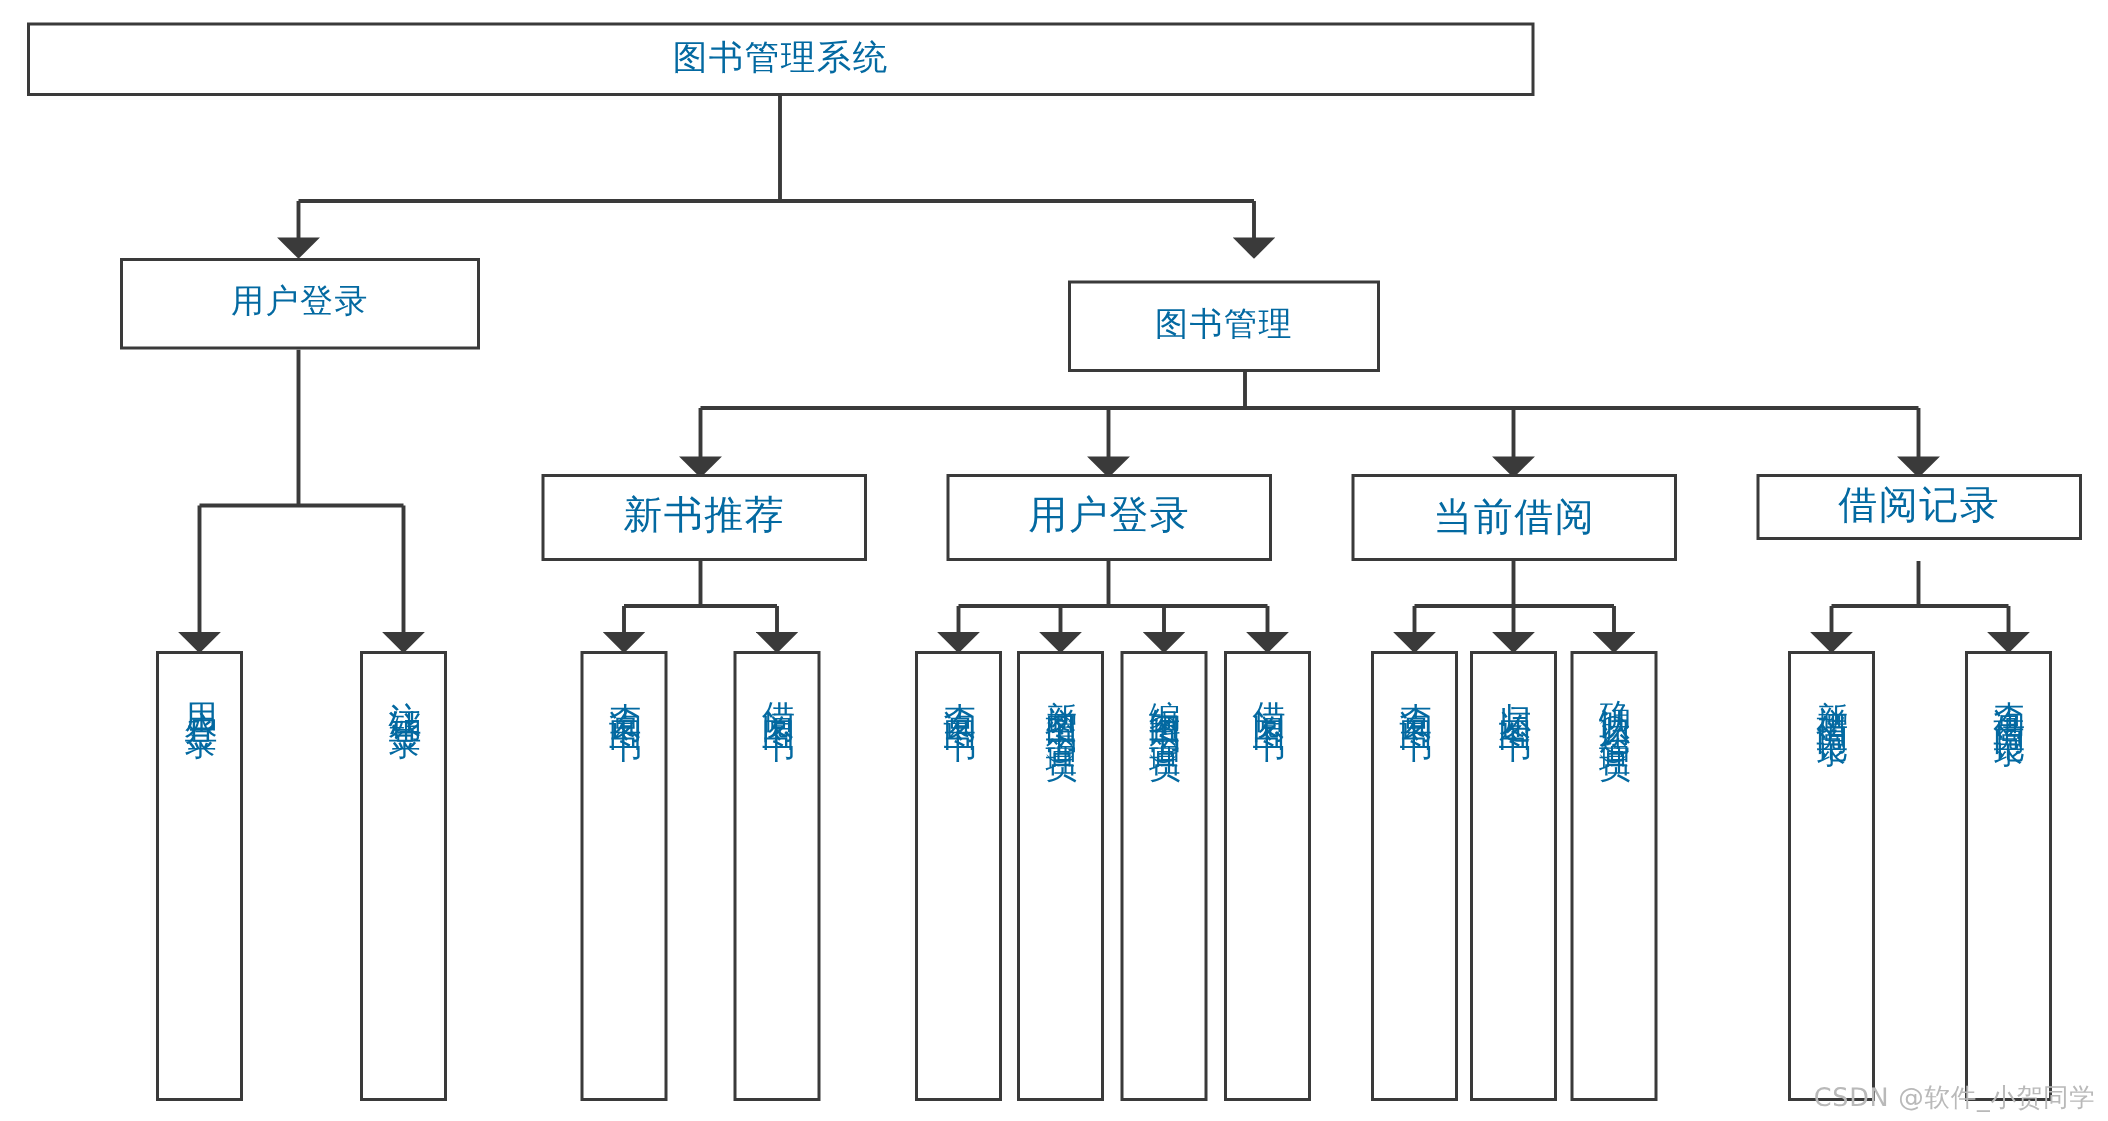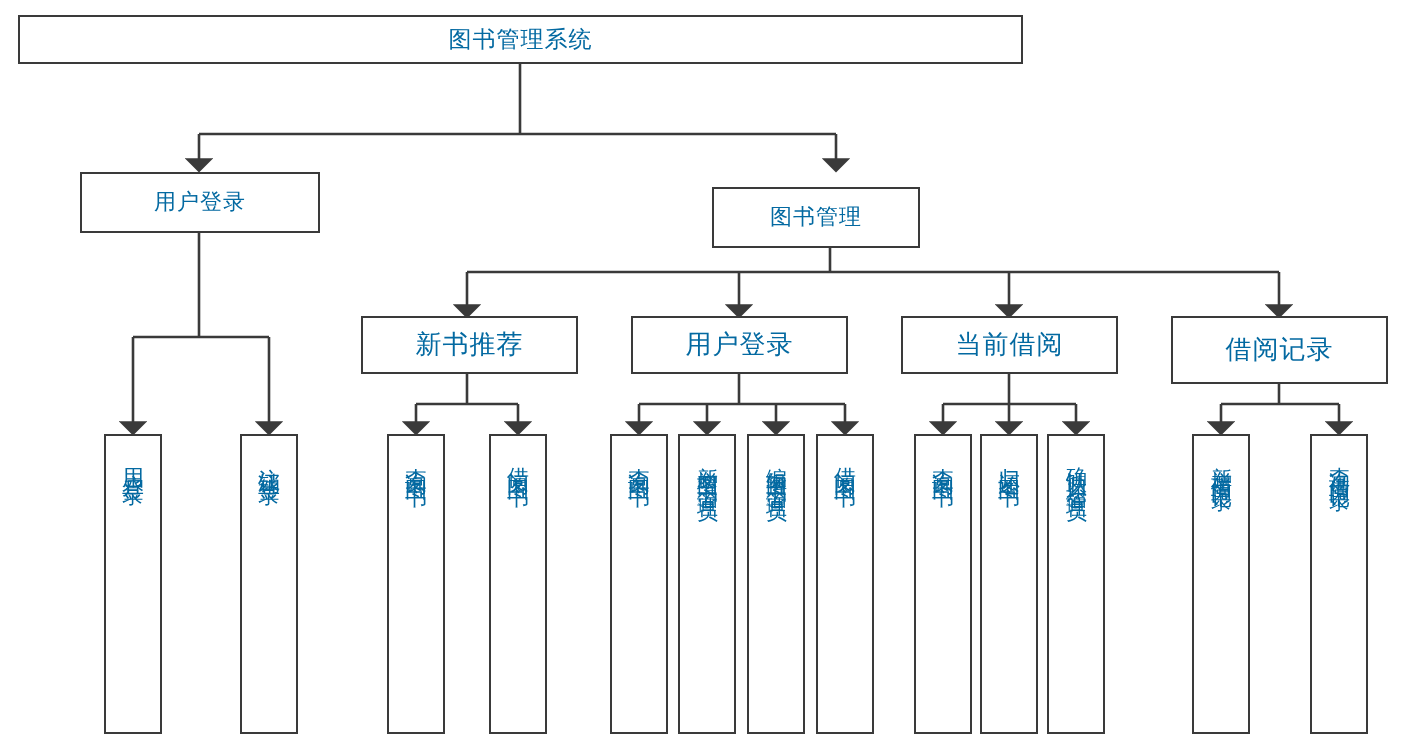--- a/index.html
+++ b/index.html
@@ -137,21 +137,21 @@
 
   <div class="node h lvl2" style="left:361px;top:316px;width:217px;height:58px;">
     <span class="label">新书推荐</span>
   </div>
   <div class="node h lvl2" style="left:631px;top:316px;width:217px;height:58px;">
     <span class="label">用户登录</span>
   </div>
   <div class="node h lvl2" style="left:901px;top:316px;width:217px;height:58px;font-family:Liberation Serif, serif;">
     <span class="label">当前借阅</span>
   </div>
-  <div class="node h lvl2" style="left:1171px;top:316px;width:217px;height:68px;">
+  <div class="node h lvl2" style="left:1171px;top:316px;width:217px;height:44px;">
     <span class="label">借阅记录</span>
   </div>
 
   <div class="node v" style="left:104px;top:434px;width:58px;height:300px;">
     <span class="label">用户登录</span>
   </div>
   <div class="node v" style="left:240px;top:434px;width:58px;height:300px;">
     <span class="label">注销登录</span>
   </div>
 
@@ -185,13 +185,14 @@
     <span class="label">确认归还（管理员）</span>
   </div>
 
   <div class="node v tall" style="left:1192px;top:434px;width:58px;height:300px;">
     <span class="label">新增借阅记录</span>
   </div>
   <div class="node v tall" style="left:1310px;top:434px;width:58px;height:300px;">
     <span class="label">查询借阅记录</span>
   </div>
 
+  <div id="watermark">CSDN @软件_小贺同学</div>
 </div>
 
 </body></html>

